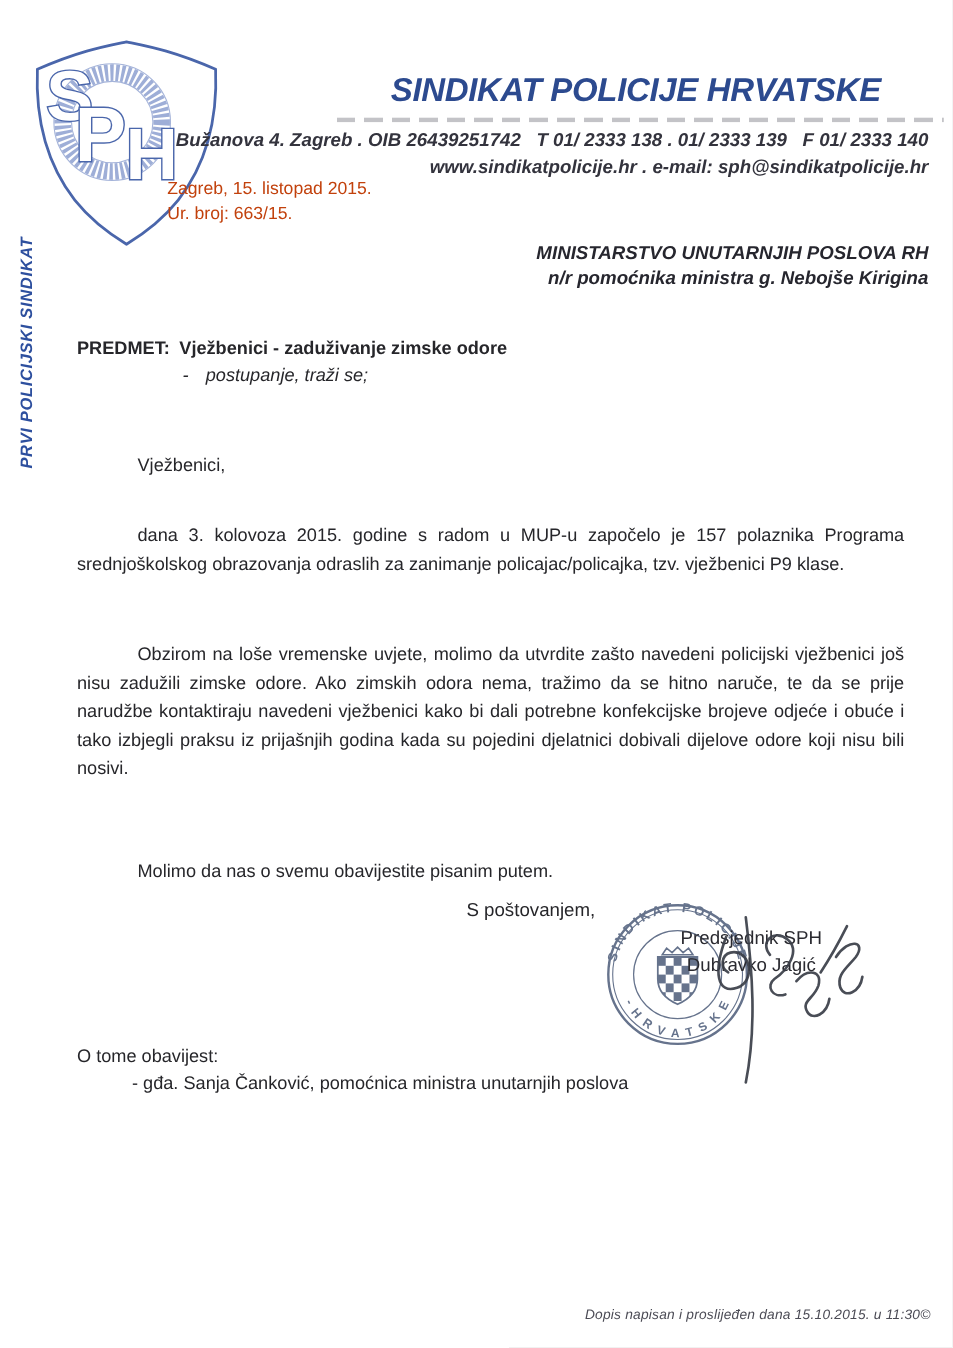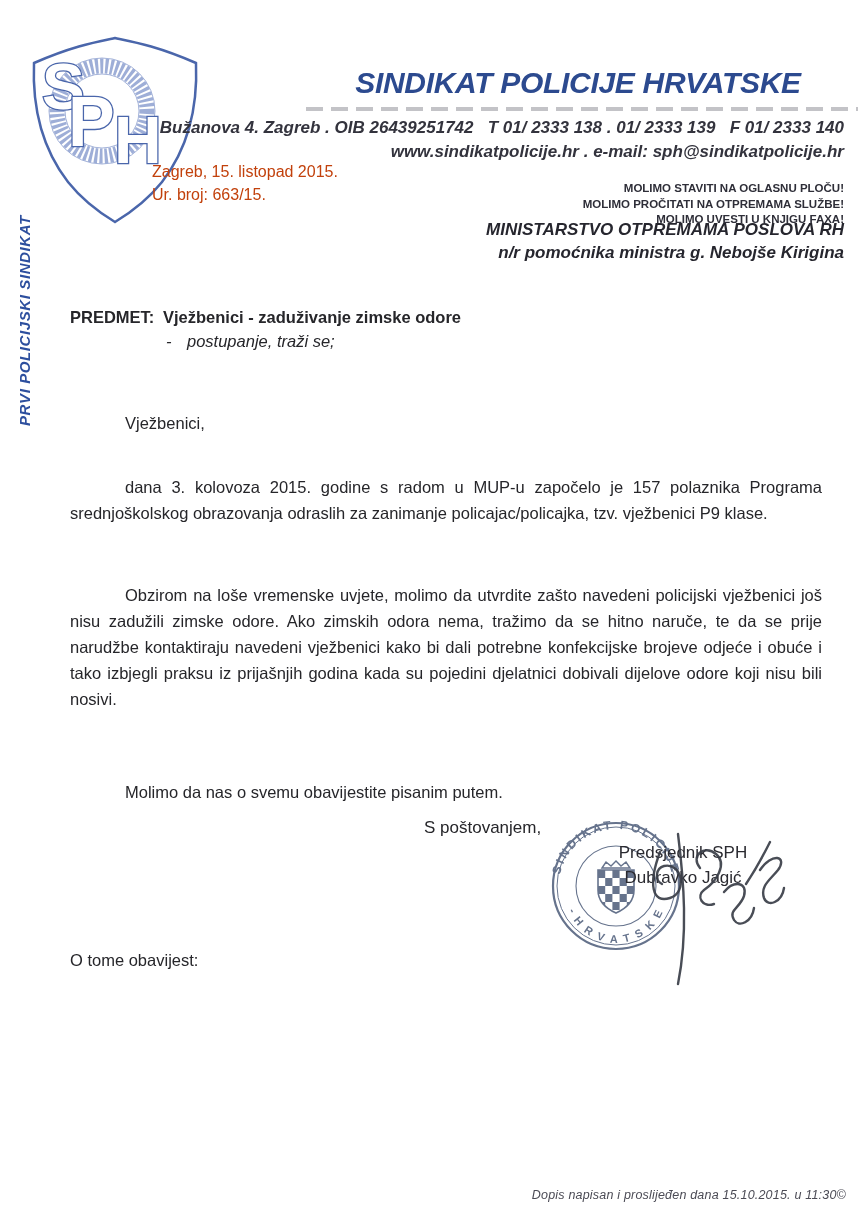--- a/index.html
+++ b/index.html
@@ -98,28 +98,23 @@
     </g>
   </svg>
 
   <div class="org-title">SINDIKAT POLICIJE HRVATSKE</div>
   <div class="header-divider"></div>
   <div class="address-line">Bužanova 4. Zagreb . OIB 26439251742   T 01/ 2333 138 . 01/ 2333 139   F 01/ 2333 140</div>
   <div class="web-line">www.sindikatpolicije.hr . e-mail: sph@sindikatpolicije.hr</div>
   <div class="place-date">Zagreb, 15. listopad 2015.</div>
   <div class="ref-number">Ur. broj: 663/15.</div>
 
-  <div class="notices">
-    <div>MOLIMO STAVITI NA OGLASNU PLOČU!</div>
-    <div>MOLIMO PROČITATI NA OTPREMAMA SLUŽBE!</div>
-    <div>MOLIMO UVESTI U KNJIGU FAXA!</div>
-  </div>
 
   <div class="recipient">
-    <div>MINISTARSTVO OTPREMAMA POSLOVA RH</div>
+    <div>MINISTARSTVO UNUTARNJIH POSLOVA RH</div>
     <div>n/r pomoćnika ministra g. Nebojše Kirigina</div>
   </div>
 
   <div class="subject-label">PREDMET:</div>
   <div class="subject-title">Vježbenici - zaduživanje zimske odore</div>
   <div class="subject-dash">-</div>
   <div class="subject-note">postupanje, traži se;</div>
 
   <div class="p salutation">Vježbenici,</div>
   <div class="p p1">dana 3. kolovoza 2015. godine s radom u MUP-u započelo je 157 polaznika Programa srednjoškolskog obrazovanja odraslih za zanimanje policajac/policajka, tzv. vježbenici P9 klase.</div>
@@ -175,16 +170,17 @@
       <path d="M48,46 C36,78 40,98 58,92 C76,86 70,56 52,60 C44,62 42,74 50,78"></path>
       <path d="M66,28 C72,76 76,128 66,178"></path>
       <path d="M88,62 C78,50 92,38 104,48 C116,58 104,76 92,84 C84,90 90,102 102,98"></path>
       <path d="M112,86 C122,74 136,76 132,90 C128,102 116,104 122,114 C127,122 140,116 142,102"></path>
       <path d="M148,64 C160,46 176,50 166,64 C158,74 148,80 152,92 C156,102 170,96 172,82"></path>
       <path d="M158,36 C150,52 142,66 134,78"></path>
     </g>
   </svg>
 
   <div class="cc-label">O tome obavijest:</div>
+  <div class="cc-item">- gđa. Sanja Čanković, pomoćnica ministra unutarnjih poslova</div>
 
   <div class="footer-note">Dopis napisan i proslijeđen dana 15.10.2015. u 11:30©</div>
 
 </div>
 
 </body></html>

